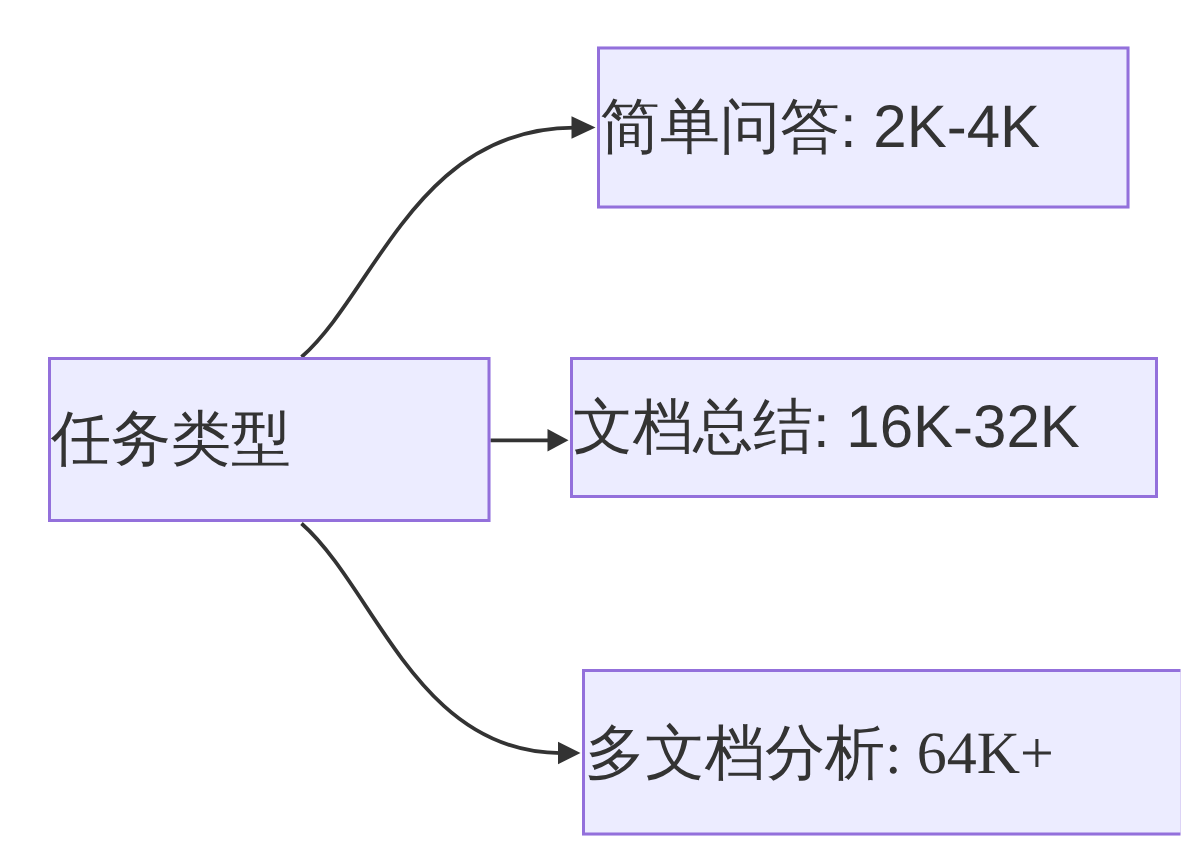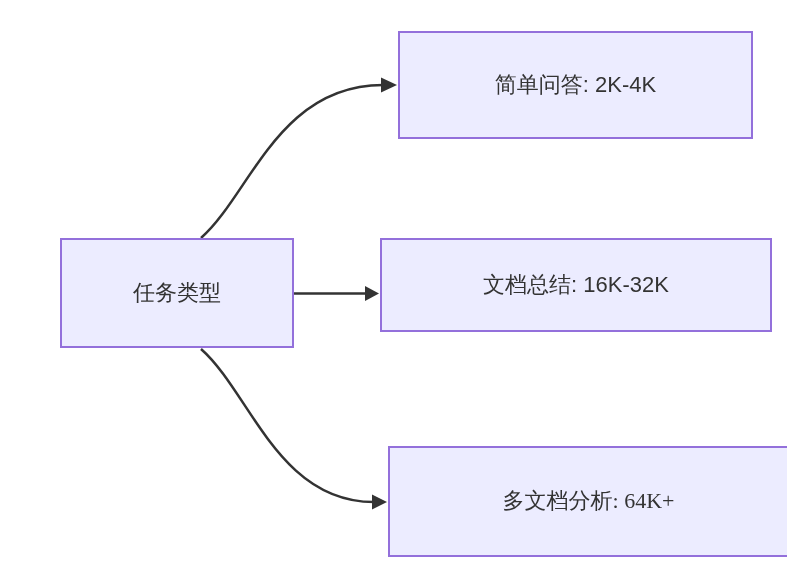--- a/index.html
+++ b/index.html
@@ -36,27 +36,27 @@
     fill: var(--arrow, #333333);
     stroke: none;
   }
   .node {
     position: absolute;
     box-sizing: border-box;
     background: var(--node-fill, #ECECFF);
     border: 2px solid var(--node-border, #9370DB);
     display: flex;
     align-items: center;
-    justify-content: center;
+    justify-content: flex-start;
     color: var(--text, #333333);
-    font-size: 22px;
+    font-size: 40px;
     line-height: 1.2;
     white-space: nowrap;
   }
-  .node-root   { left: 32px;  top: 238px; width: 234px; height: 110px; margin-left: 28px; }
+  .node-root   { left: 32px;  top: 238px; width: 295px; height: 110px; }
   .node-top    { left: 398px; top: 31px;  width: 355px; height: 108px; }
   .node-middle { left: 380px; top: 238px; width: 392px; height: 94px; }
   .node-bottom { left: 388px; top: 446px; width: 401px; height: 111px; font-family: Liberation Serif, serif; }
 </style>
 </head>
 <body>
 
 <div class="canvas">
 
   <svg class="edges" viewBox="0 0 787 572" xmlns="http://www.w3.org/2000/svg">

